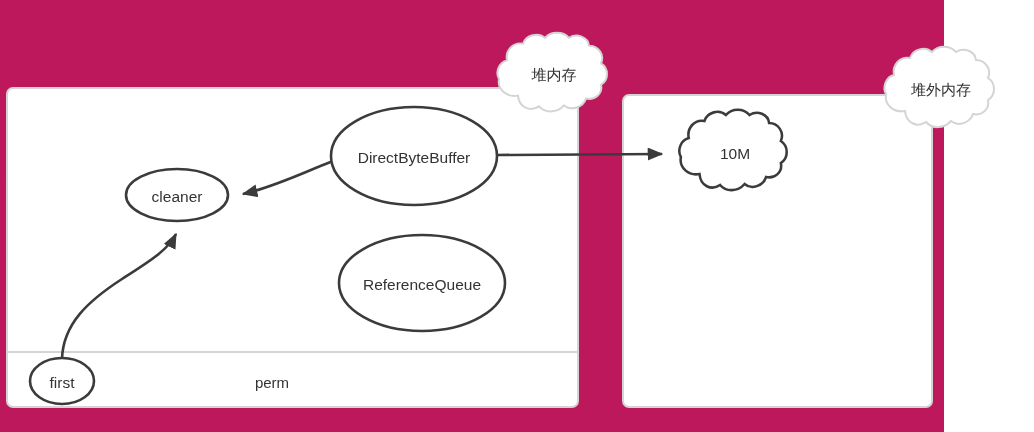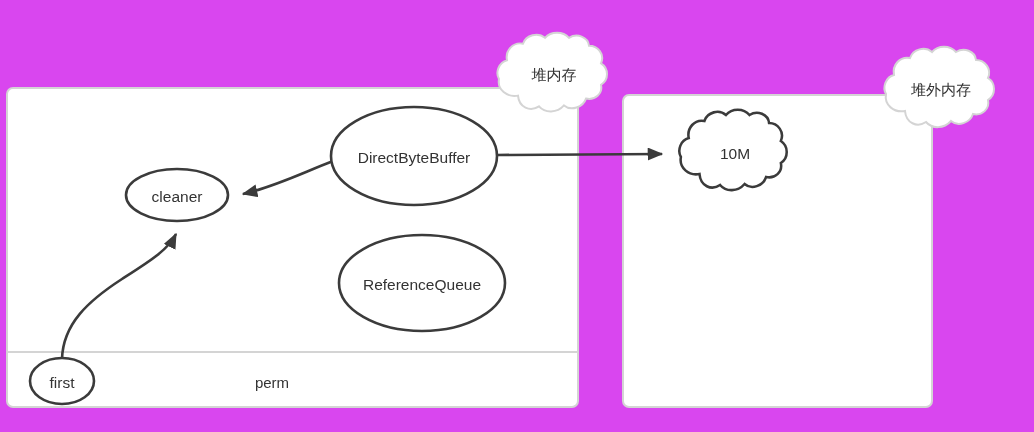--- a/index.html
+++ b/index.html
@@ -6,23 +6,23 @@
     margin: 0;
     padding: 0;
     background: #ffffff;
     width: 1034px;
     height: 432px;
     overflow: hidden;
     font-family: "Liberation Sans", "DejaVu Sans", sans-serif;
   }
   #stage {
     position: relative;
-    width: 1034px;
+    width: 944px;
     height: 432px;
-    background: #d946ef;
+    background: #be185d;
     text-decoration: underline;
   }
   svg { display: block; }
   text {
     font-family: "Liberation Sans", "DejaVu Sans", sans-serif;
     fill: #333333;
   }
   .node-label   { font-size: 15.5px; }
   .region-label { font-size: 15px; }
   .perm-label   { font-size: 15px; }

